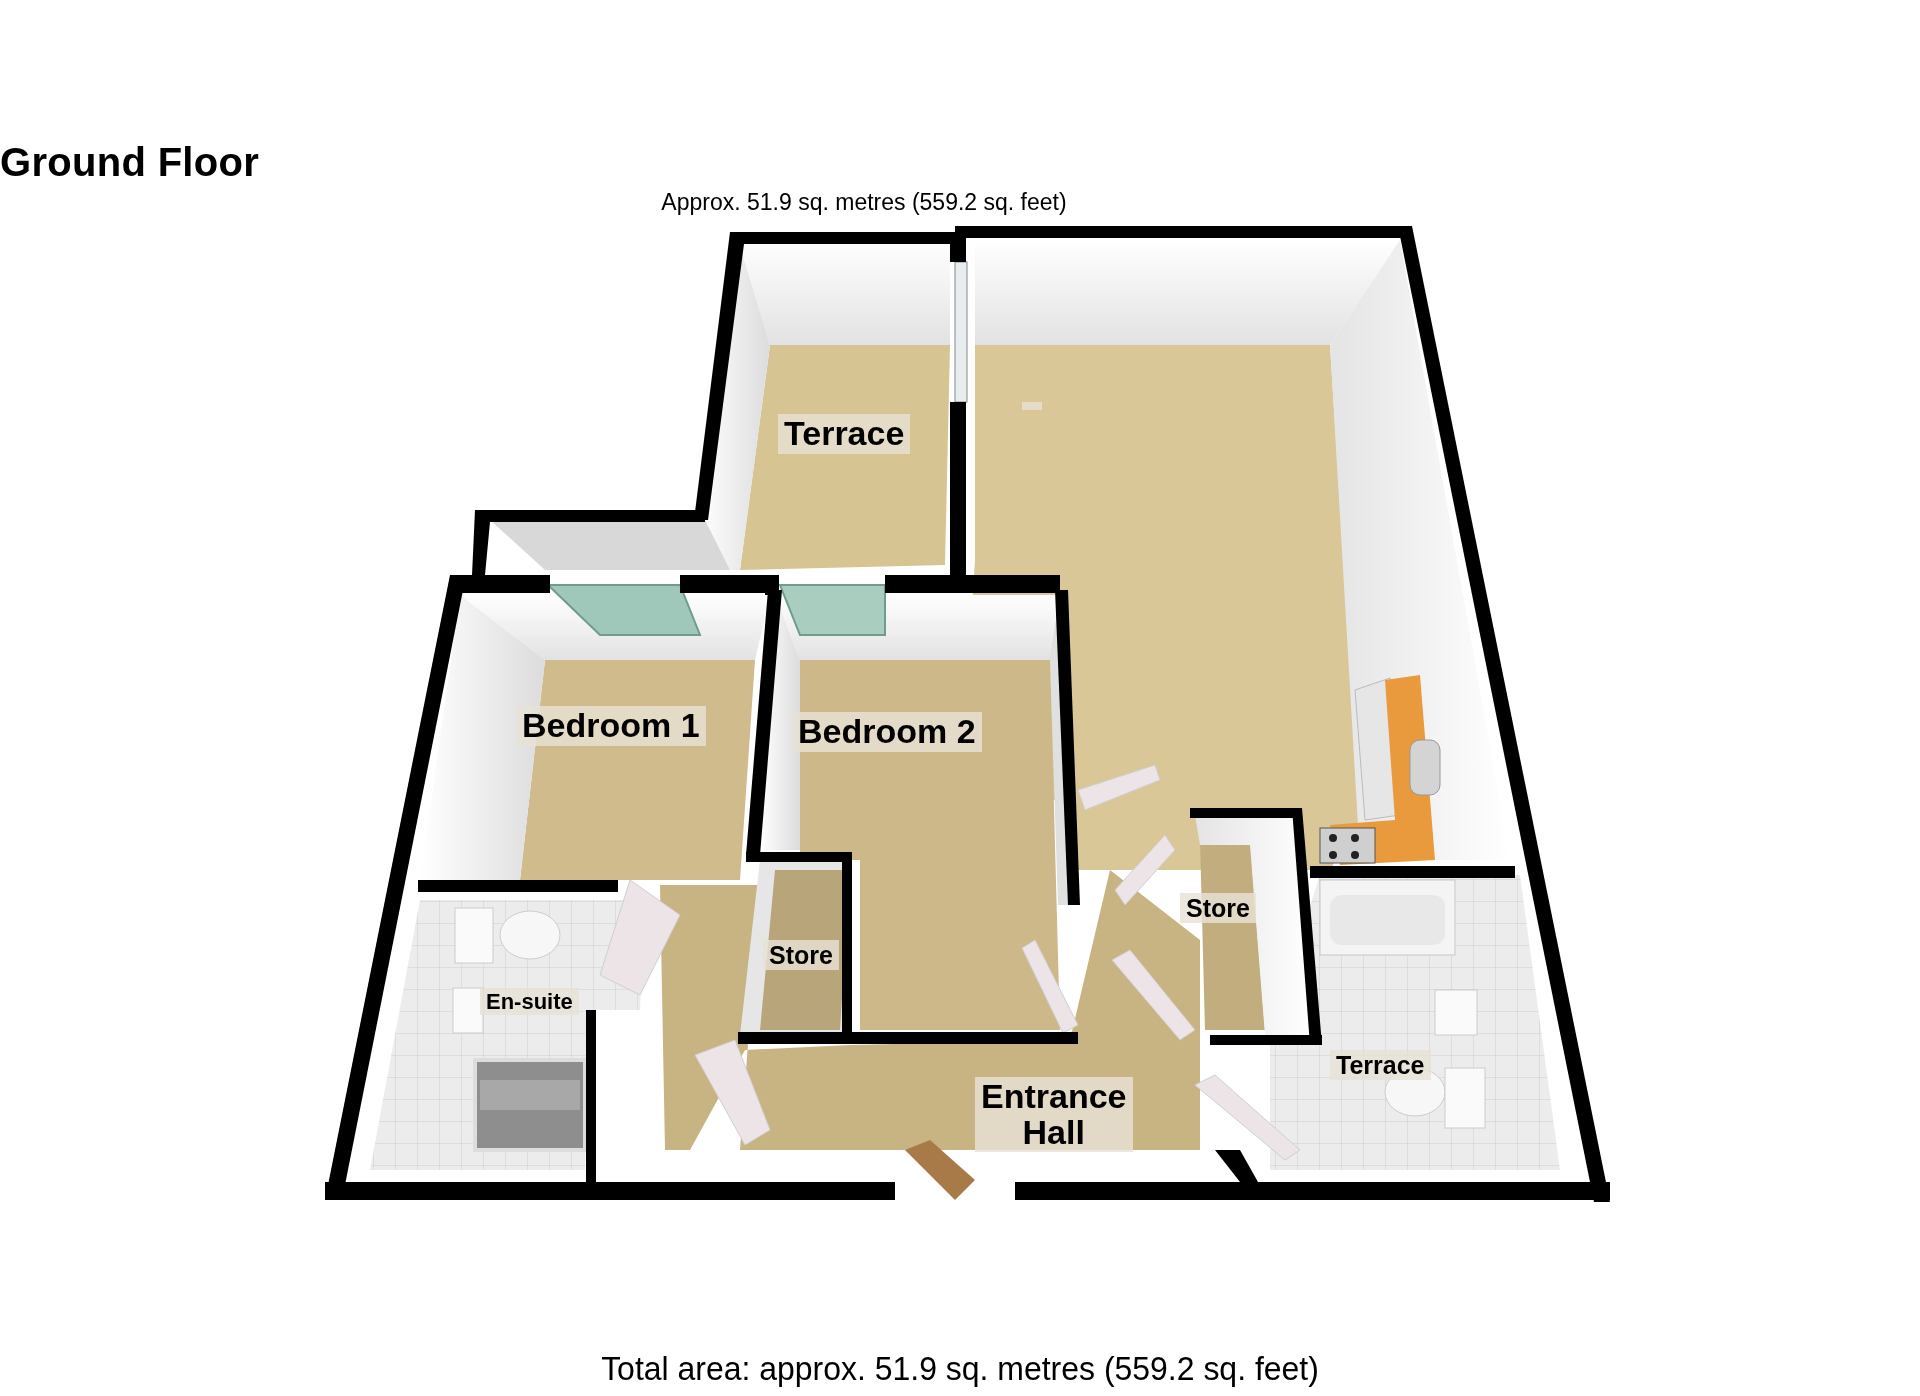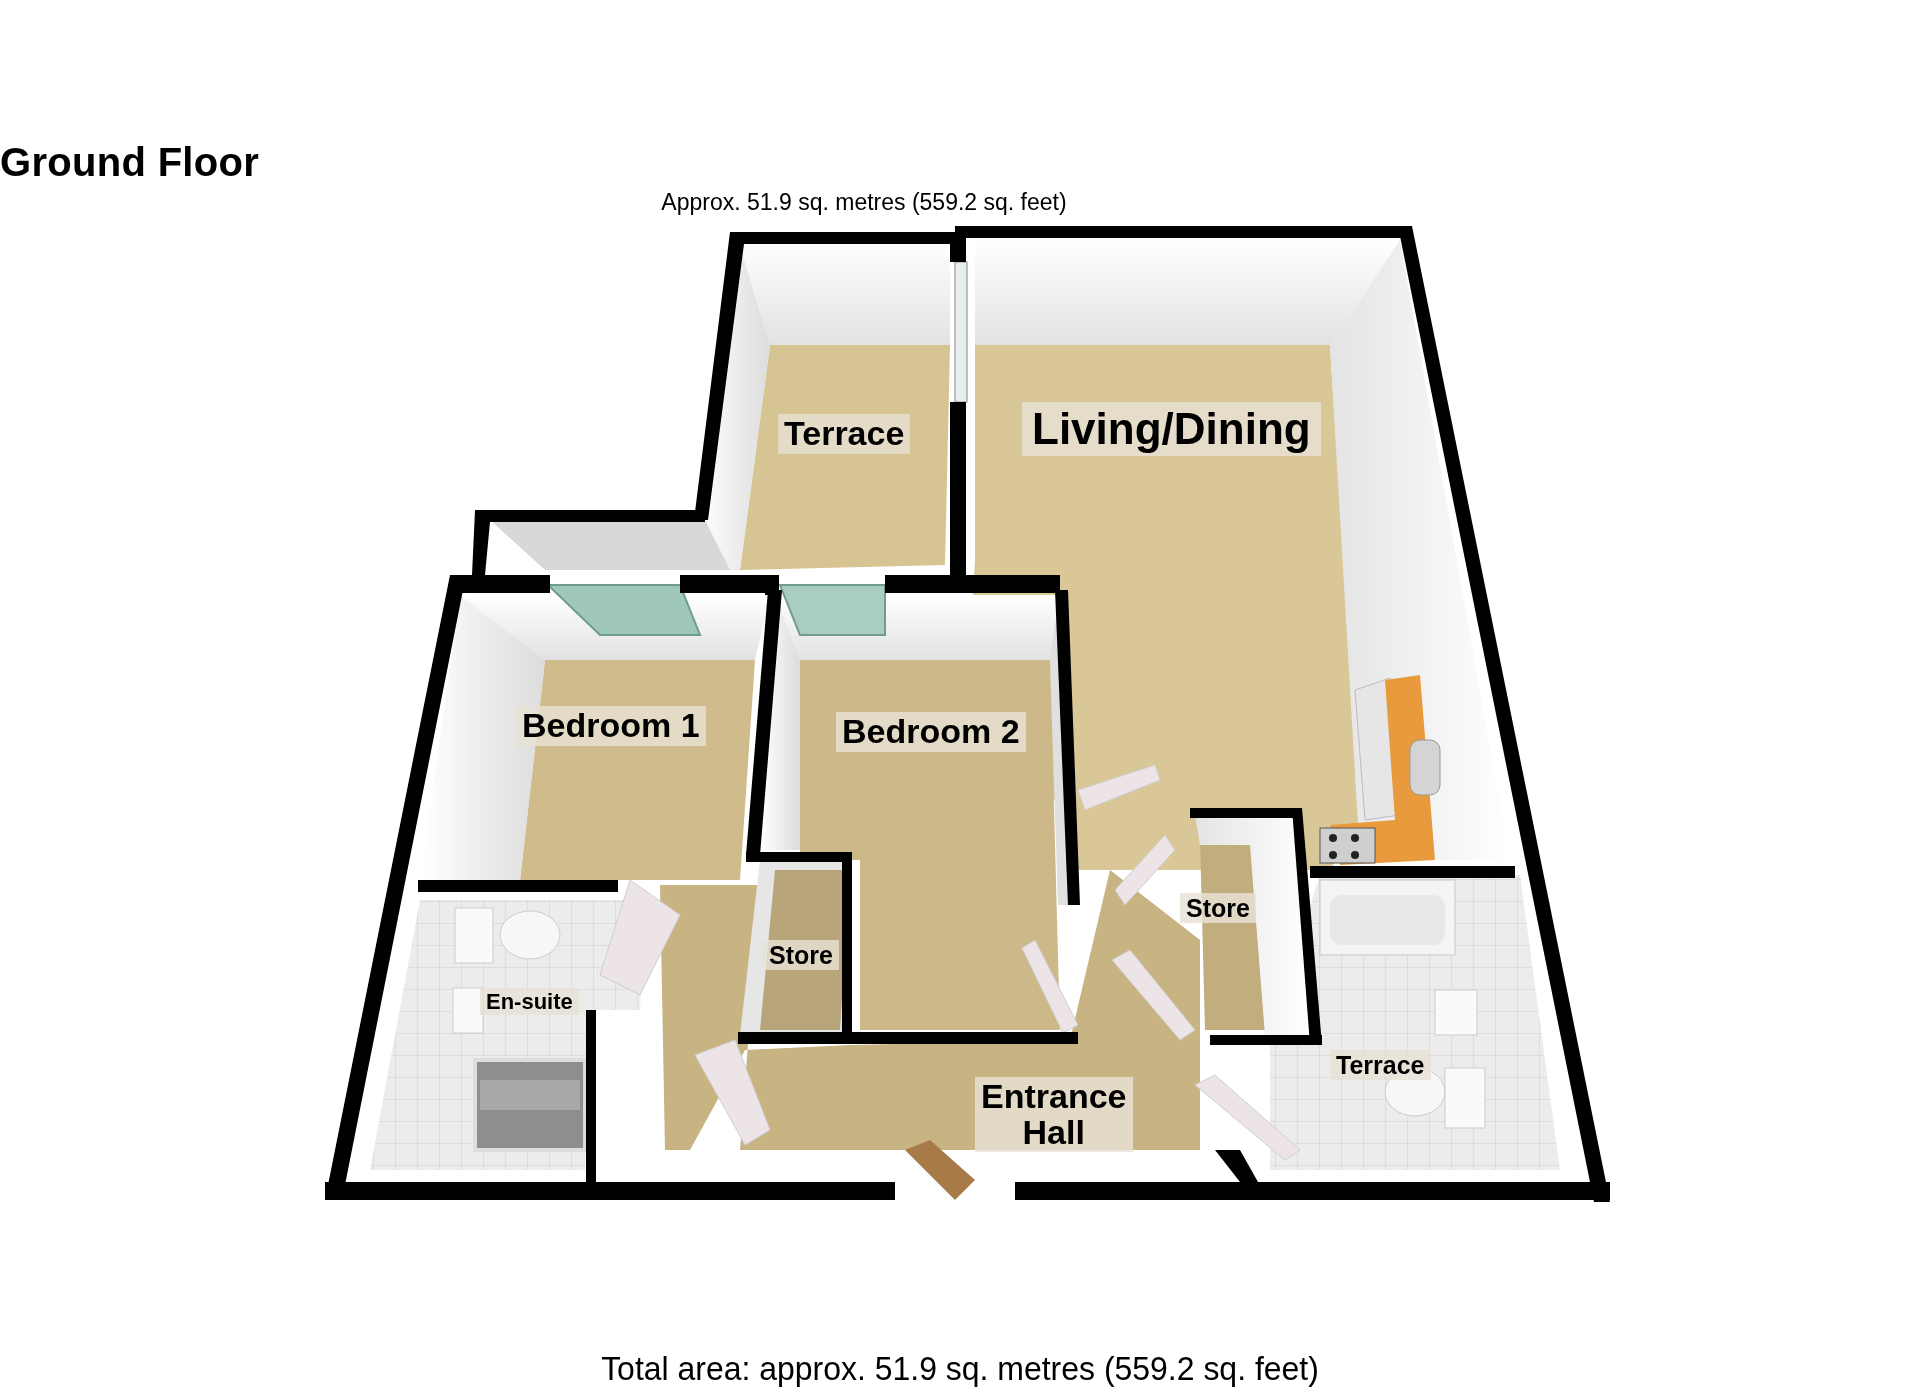--- a/index.html
+++ b/index.html
@@ -158,25 +158,24 @@
     <polygon points="1292,808 1302,808 1322,1045 1310,1045"></polygon>
     <rect x="1210" y="1035" width="112" height="10"></rect>
 
     <rect x="1310" y="866" width="205" height="12"></rect>
 
     <polygon points="1215,1150 1240,1150 1258,1182 1240,1182"></polygon>
   </g>
 </svg>
 
 <div class="lbl big" style="left:1022px; top:402px;">
-  <div>Living/Dining</div>
 </div>
 <div class="lbl med" style="left:778px; top:414px;">Terrace</div>
 <div class="lbl med" style="left:516px; top:706px;">Bedroom 1</div>
-<div class="lbl med" style="left:836px; top:712px;">Bedroom 2</div>
+<div class="lbl med" style="left:792px; top:712px;">Bedroom 2</div>
 <div class="lbl sm" style="left:763px; top:940px;">Store</div>
 <div class="lbl sm" style="left:1180px; top:893px;">Store</div>
 <div class="lbl sm" style="left:480px; top:988px; font-size:22px;">En-suite</div>
 <div class="lbl sm" style="left:1330px; top:1050px;">Terrace</div>
 <div class="lbl med" style="left:975px; top:1077px;">
   <div>Entrance</div>
   <div>Hall</div>
 </div>
 
 <div class="total">Total area: approx. 51.9 sq. metres (559.2 sq. feet)</div>

